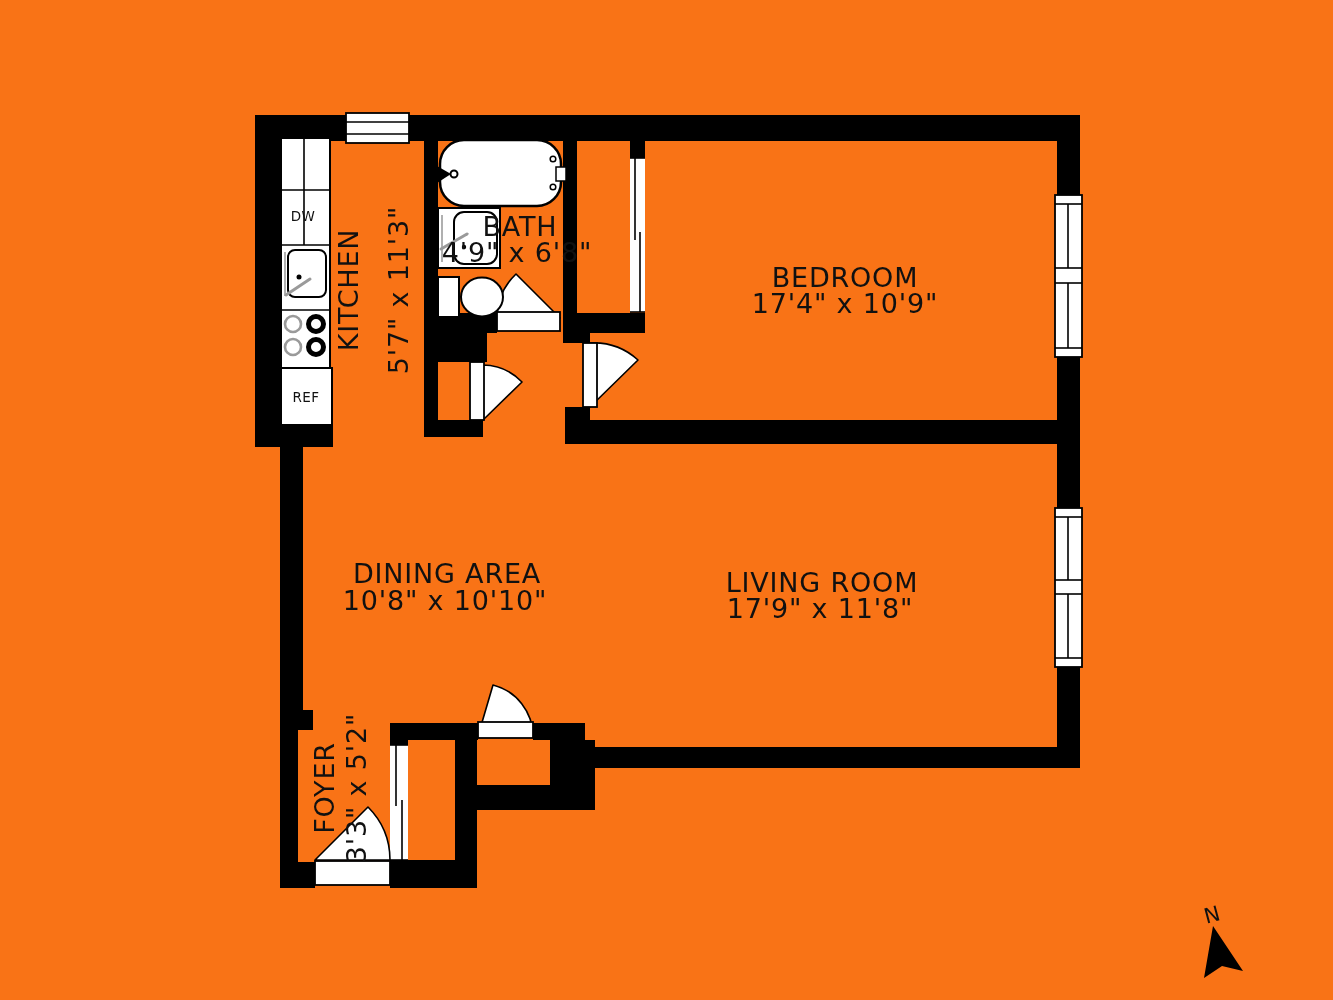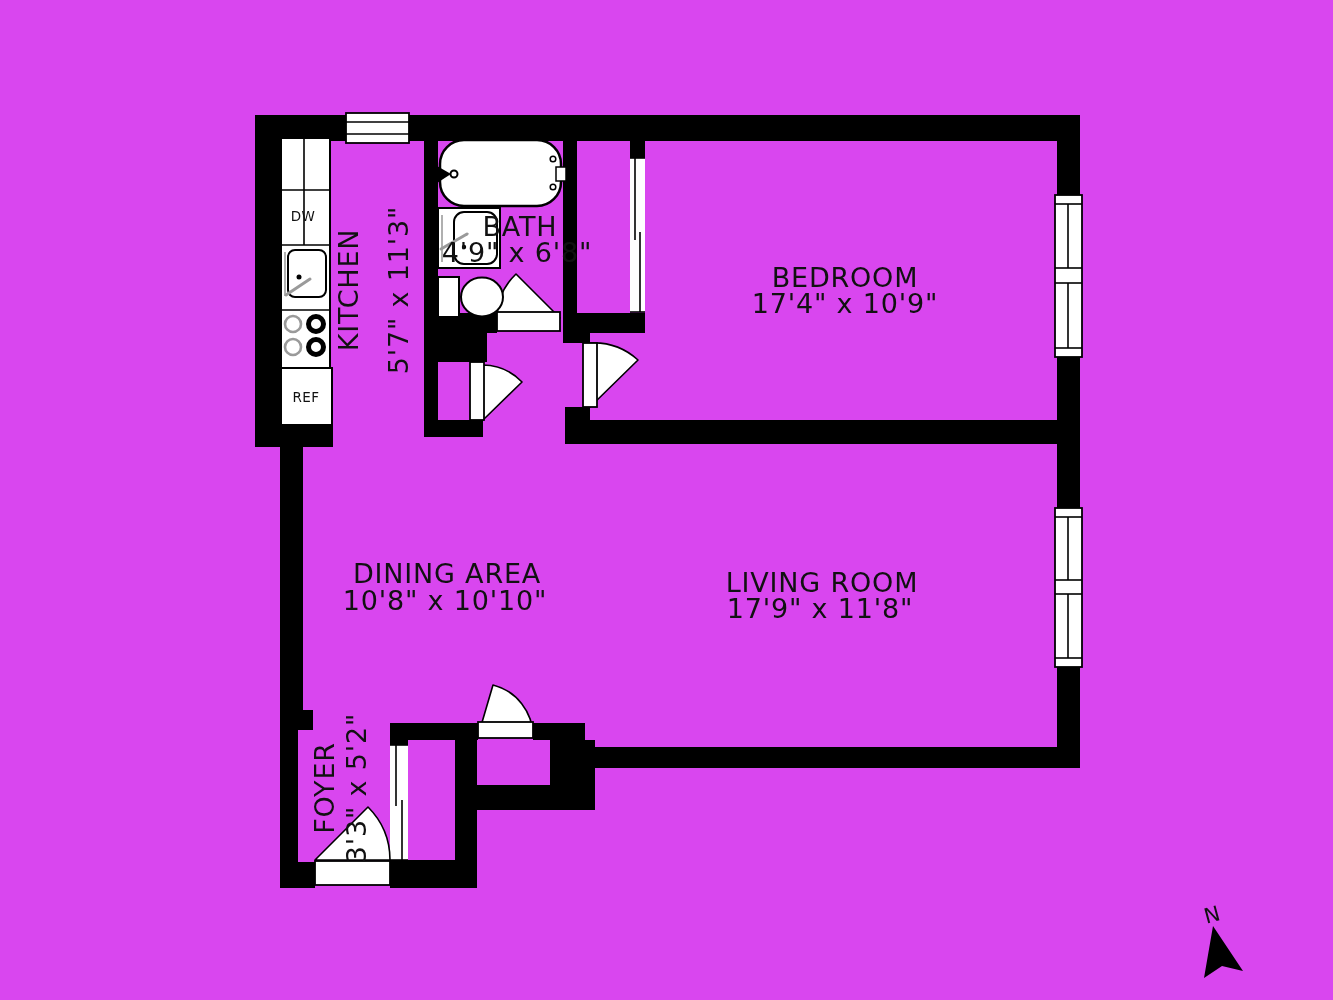--- a/index.html
+++ b/index.html
@@ -1,16 +1,16 @@
 <!DOCTYPE html>
 <html><head>
 <meta charset="utf-8">
 <style>
   html,body{margin:0;padding:0;background:#ffffff;}
-  .stage{position:relative;width:1333px;height:1000px;background:#d946ef;overflow:hidden;
+  .stage{position:relative;width:1333px;height:1000px;background:#f97316;overflow:hidden;
          font-family:"DejaVu Sans","Liberation Sans",sans-serif;}
   svg{display:block;}
   .wall{fill:#000000;stroke:none;}
   .fix{fill:#ffffff;stroke:#000000;stroke-width:2;}
   .fix-thin{fill:#ffffff;stroke:#000000;stroke-width:1.5;}
   .door-leaf{fill:#ffffff;stroke:#000000;stroke-width:1.8;}
   .door-wedge{fill:#ffffff;stroke:#000000;stroke-width:1.6;stroke-linejoin:round;}
   .win{fill:#ffffff;stroke:#000000;stroke-width:1.8;}
   .winline{stroke:#000000;stroke-width:1.6;fill:none;}
   .gray{stroke:#9a9a9a;stroke-width:3;fill:none;stroke-linecap:round;}

